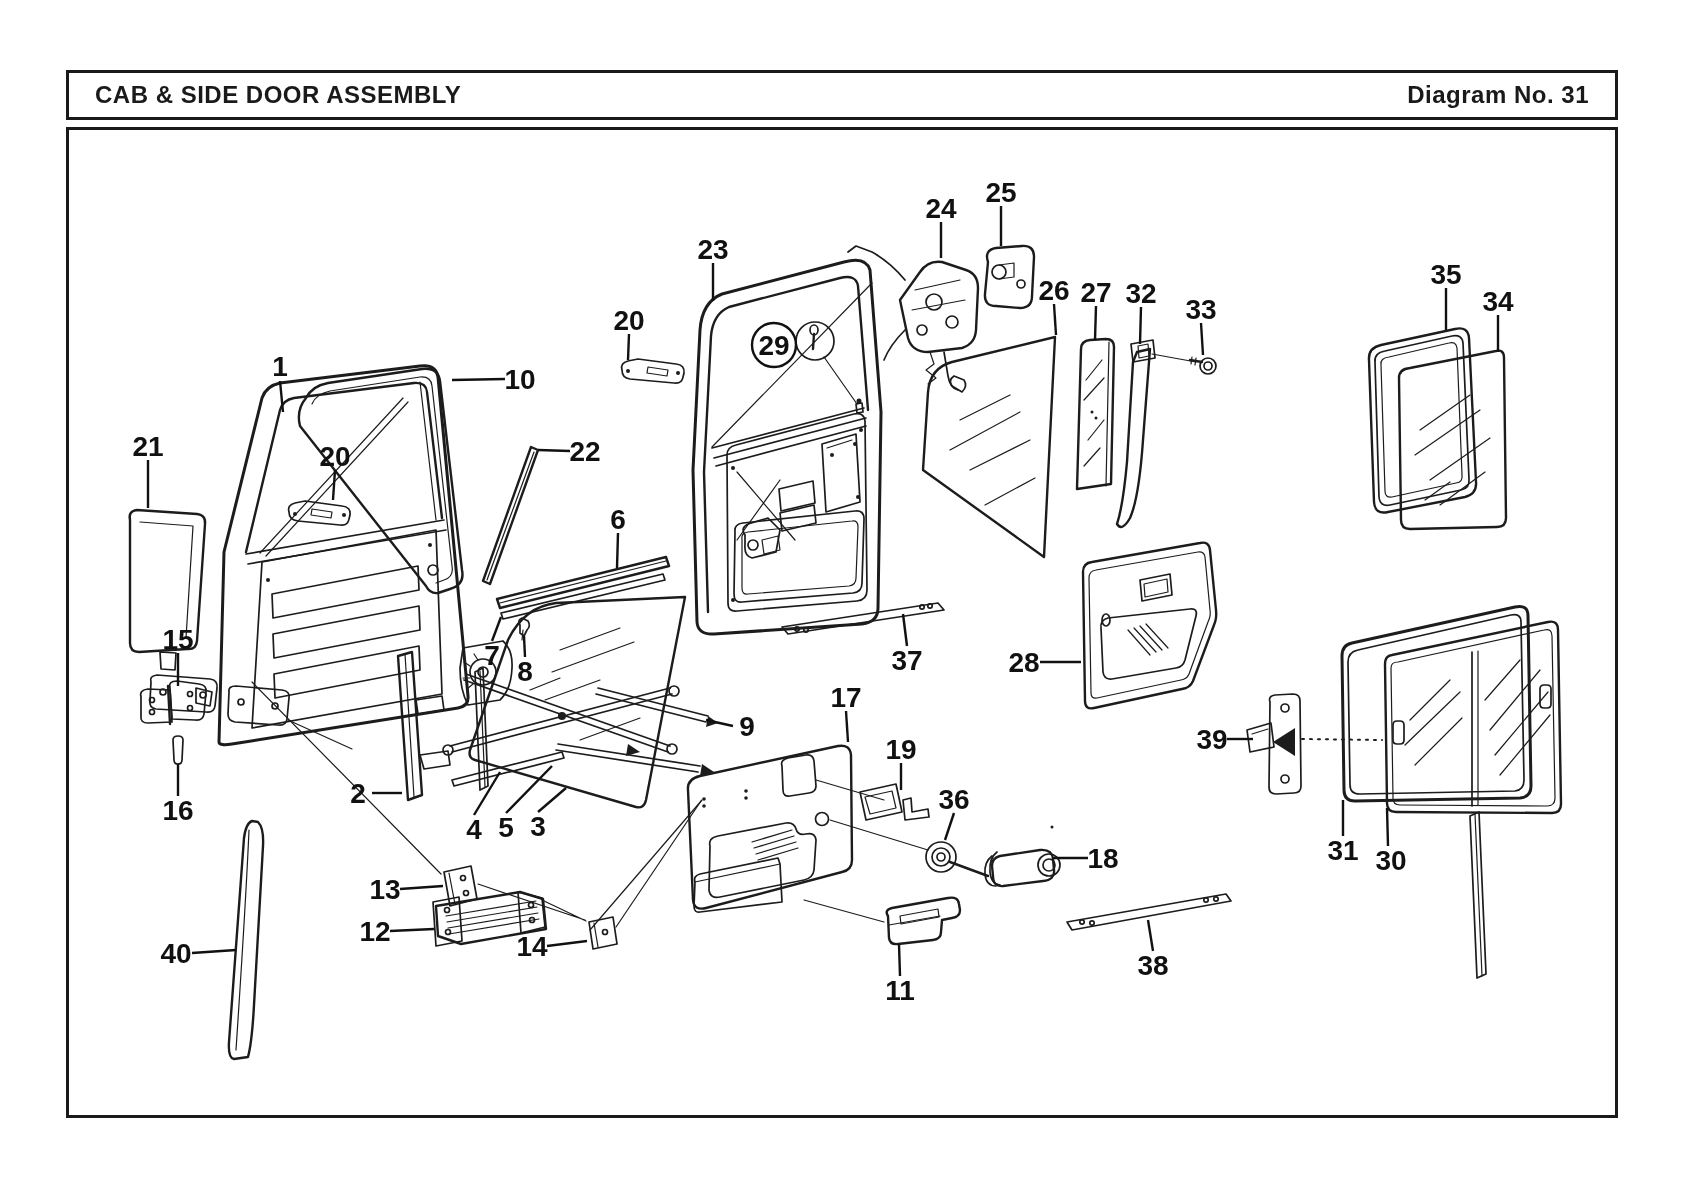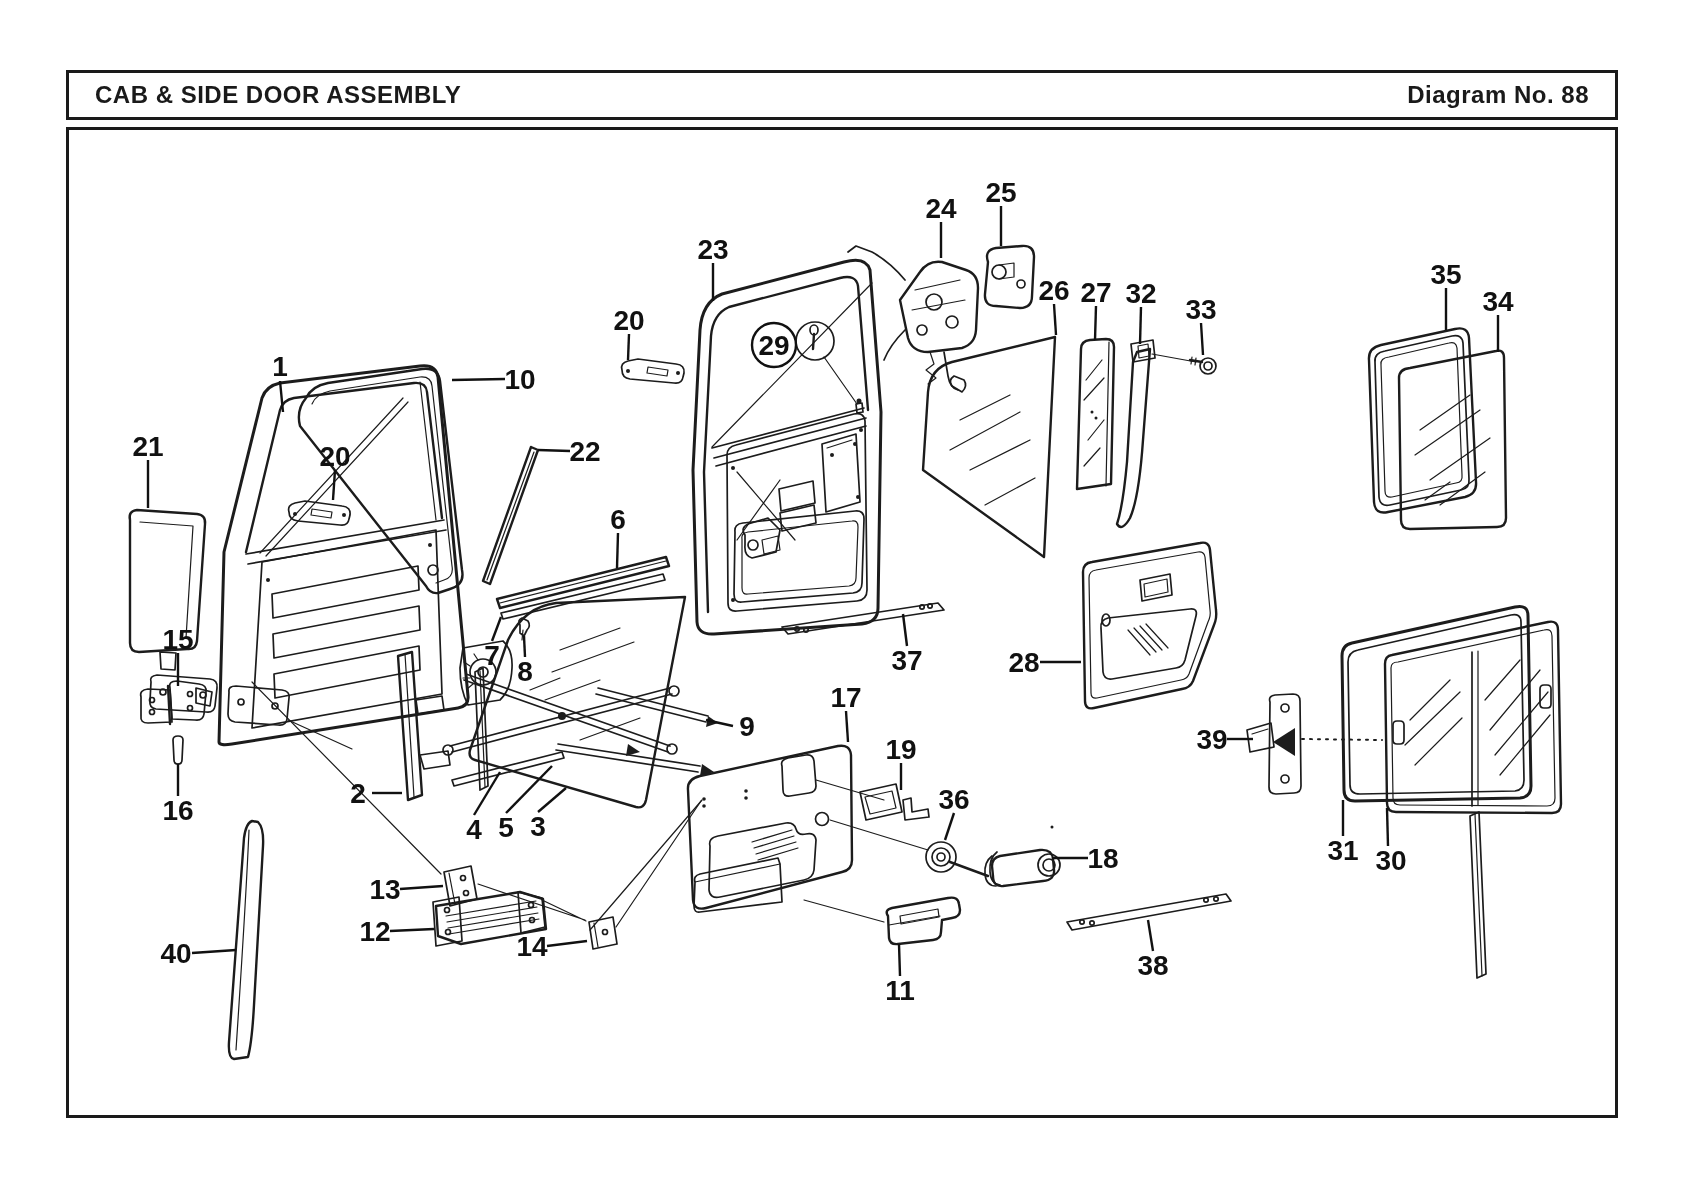--- a/index.html
+++ b/index.html
@@ -25,21 +25,21 @@
   .cleader{stroke:#111;stroke-width:2.4;}
   .ccircle{fill:none;stroke:#111;stroke-width:2.4;}
 </style>
 </head>
 <body>
 
 <div id="page">
 
   <div class="titlebox">
     <span class="t">CAB &amp; SIDE DOOR ASSEMBLY</span>
-    <span class="t">Diagram No. 88</span>
+    <span class="t">Diagram No. 31</span>
   </div>
 
   <div class="mainbox"></div>
 
   <svg viewBox="0 0 1684 1191">
     <g class="art">
 
       <g>
         <path class="w3" d="M219,742 L224,552 L262,398 Q266,386 280,383 L420,366 Q436,364 438,377 L468,696 Q469,706 458,708 L232,744 Q219,746 219,742 Z"></path>
         <path class="w25" d="M246,552 L280,410 Q283,400 294,398 L414,383 Q426,382 427,392 L442,518"></path>

